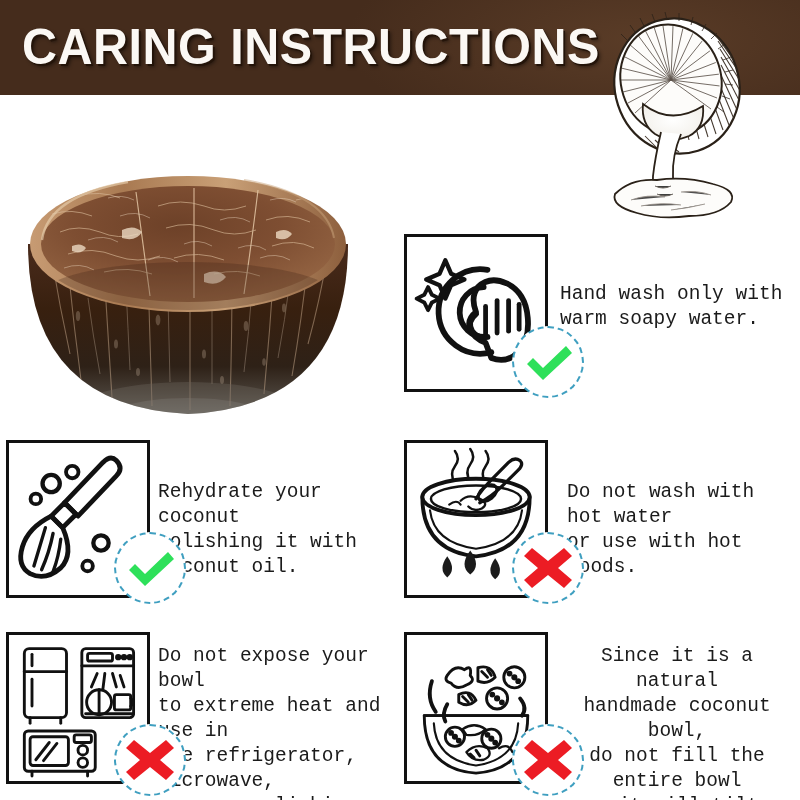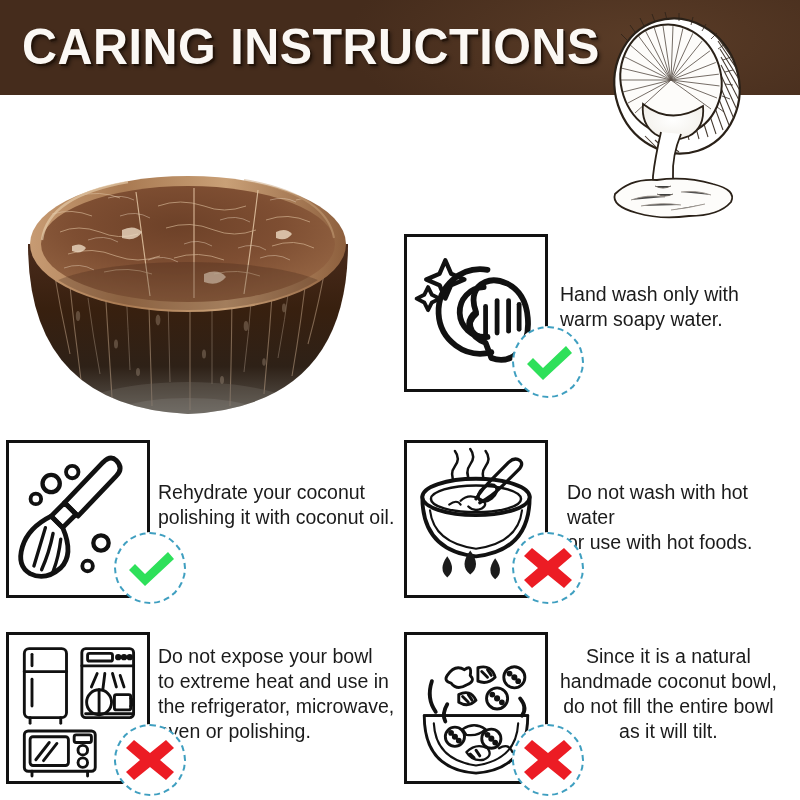--- a/index.html
+++ b/index.html
@@ -42,21 +42,21 @@
   .card { position:absolute; }
   .icon-box {
     position:absolute; left:0; top:0;
     border:3px solid #111; background:#fff;
     box-sizing:border-box;
   }
   .icon-box svg { display:block; }
   .card-text {
     position:absolute;
     font-size:19.5px; line-height:25px; color:#1b1b1b;
-    font-family:Liberation Sans, sans-serif;
+    font-family:Liberation Mono, monospace;
     white-space:pre-line;
   }
   .badge { position:absolute; width:72px; height:72px; z-index:5; }
   .badge .ring {
     position:absolute; left:0; top:0; width:72px; height:72px;
     border-radius:50%; border:2.5px dashed #3f9fc0;
     background:#ffffff;
     box-sizing:border-box;
   }
   .badge .glyph {

